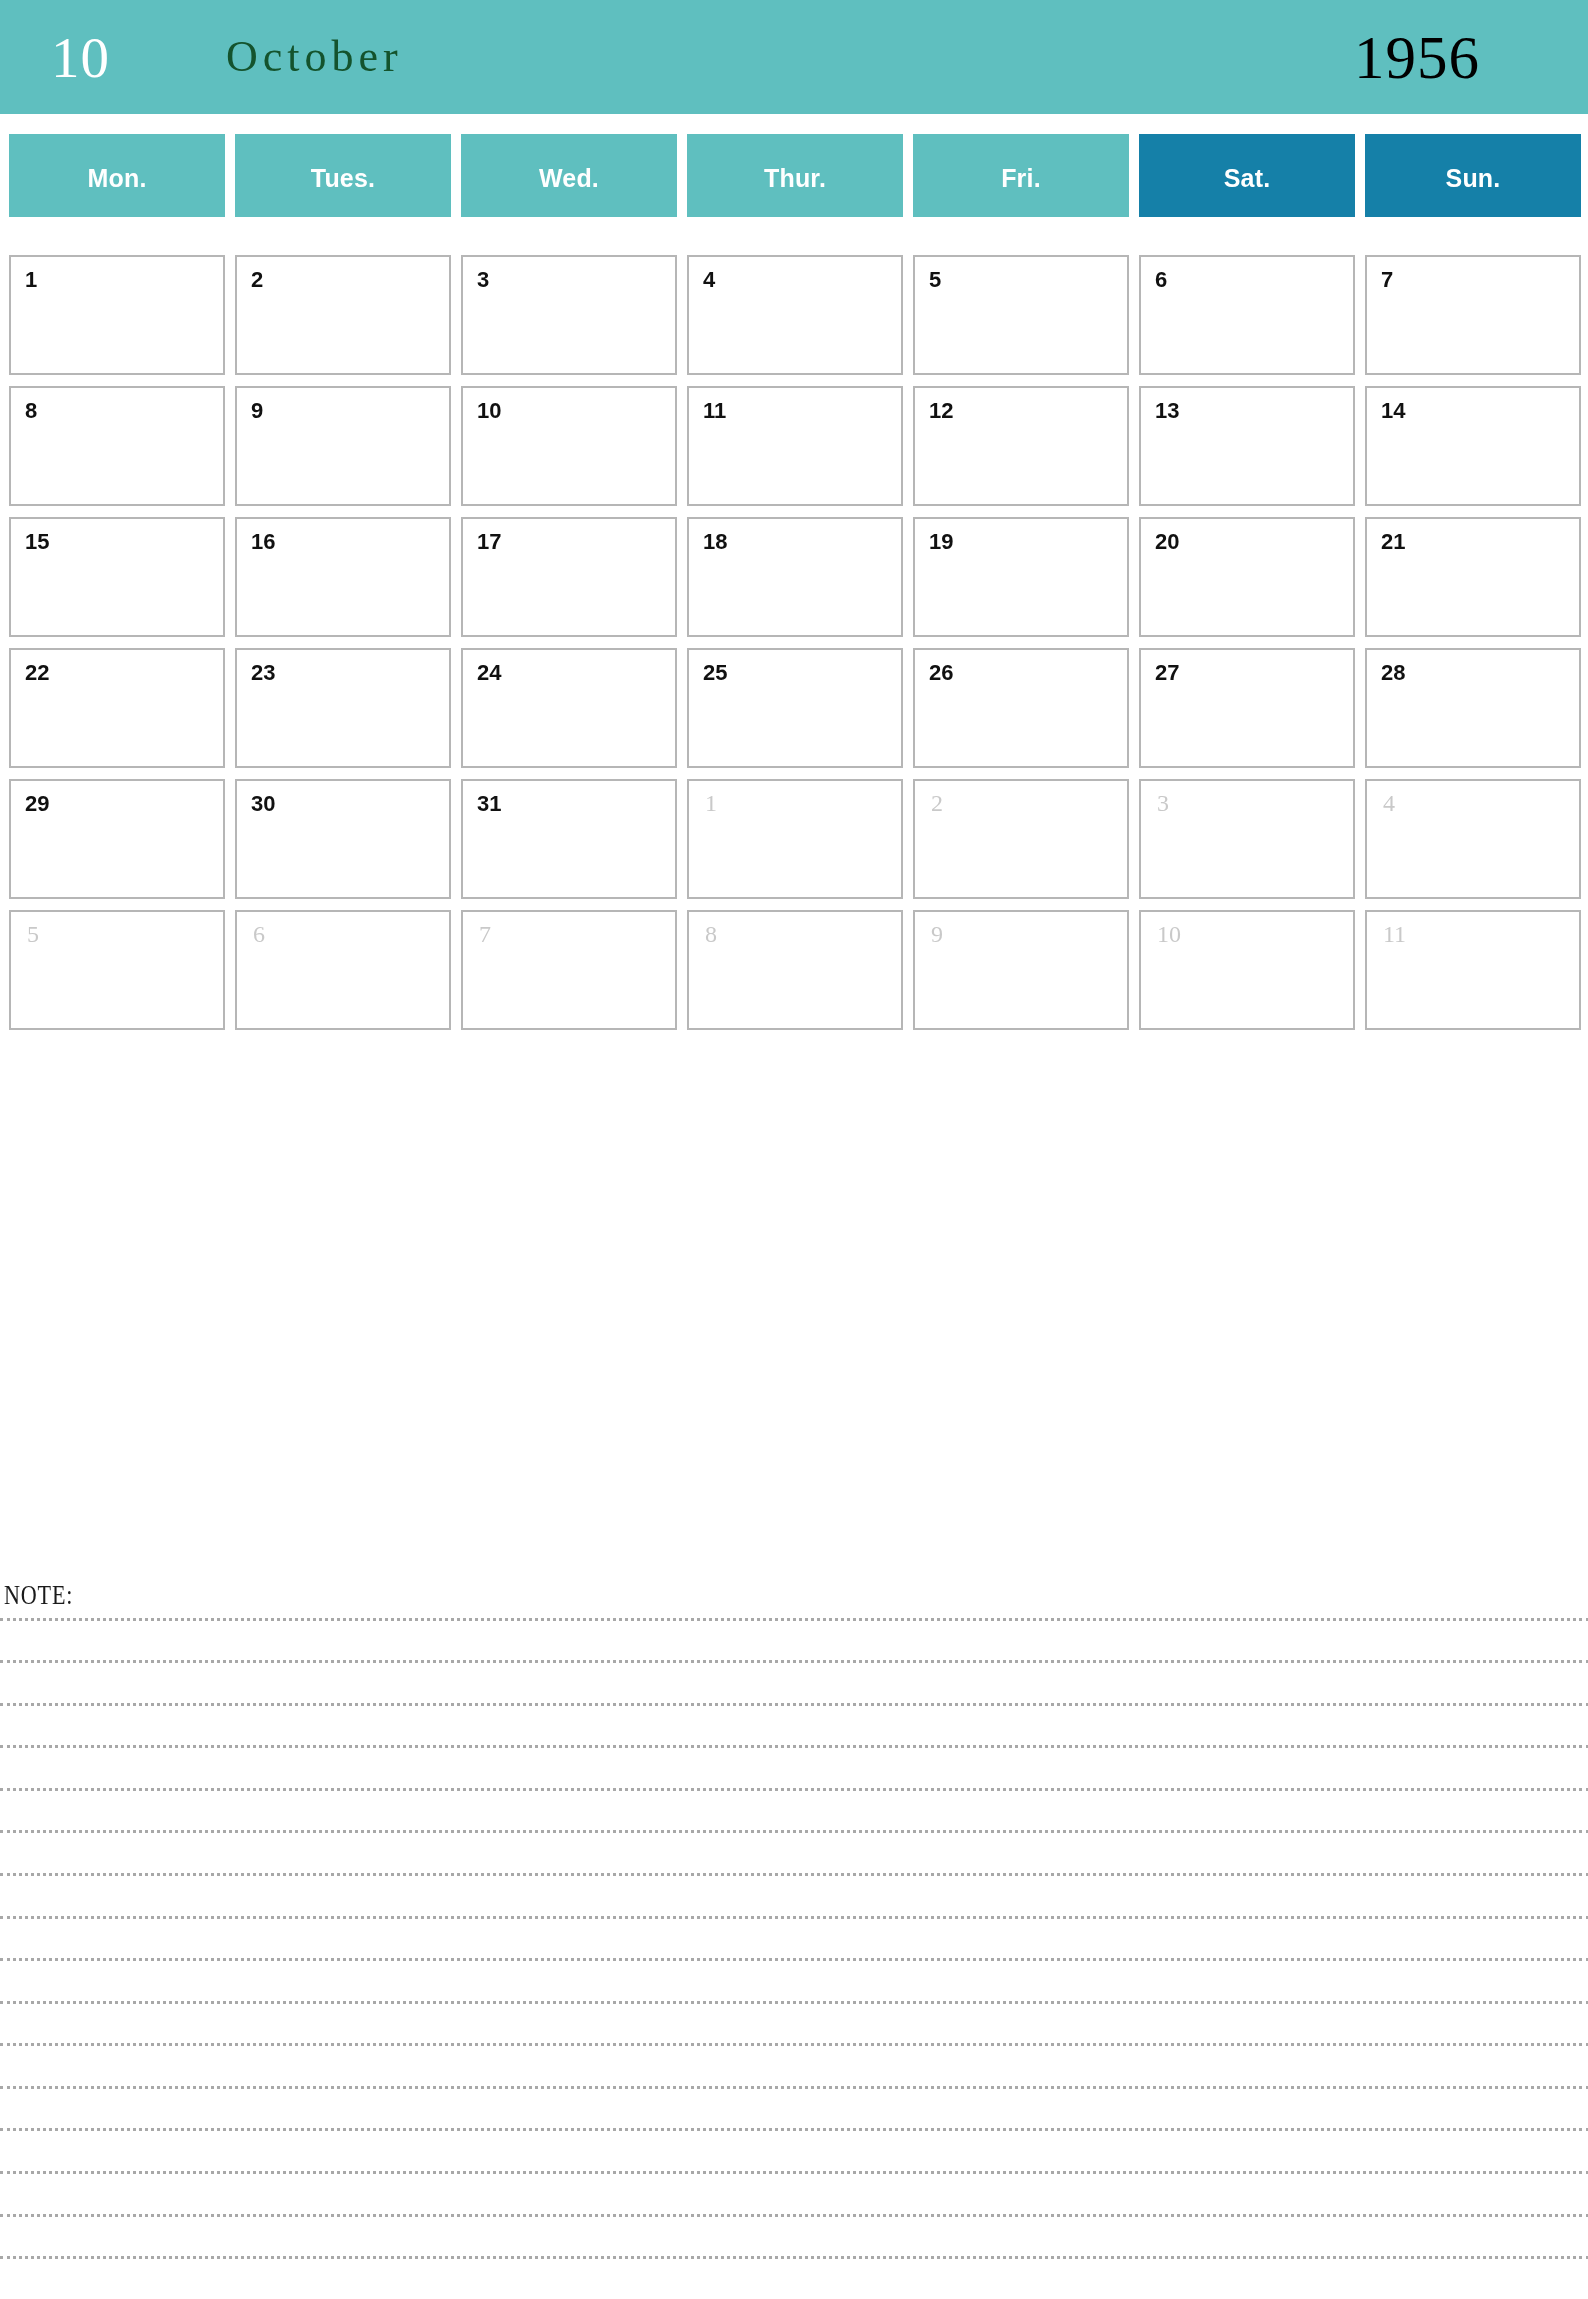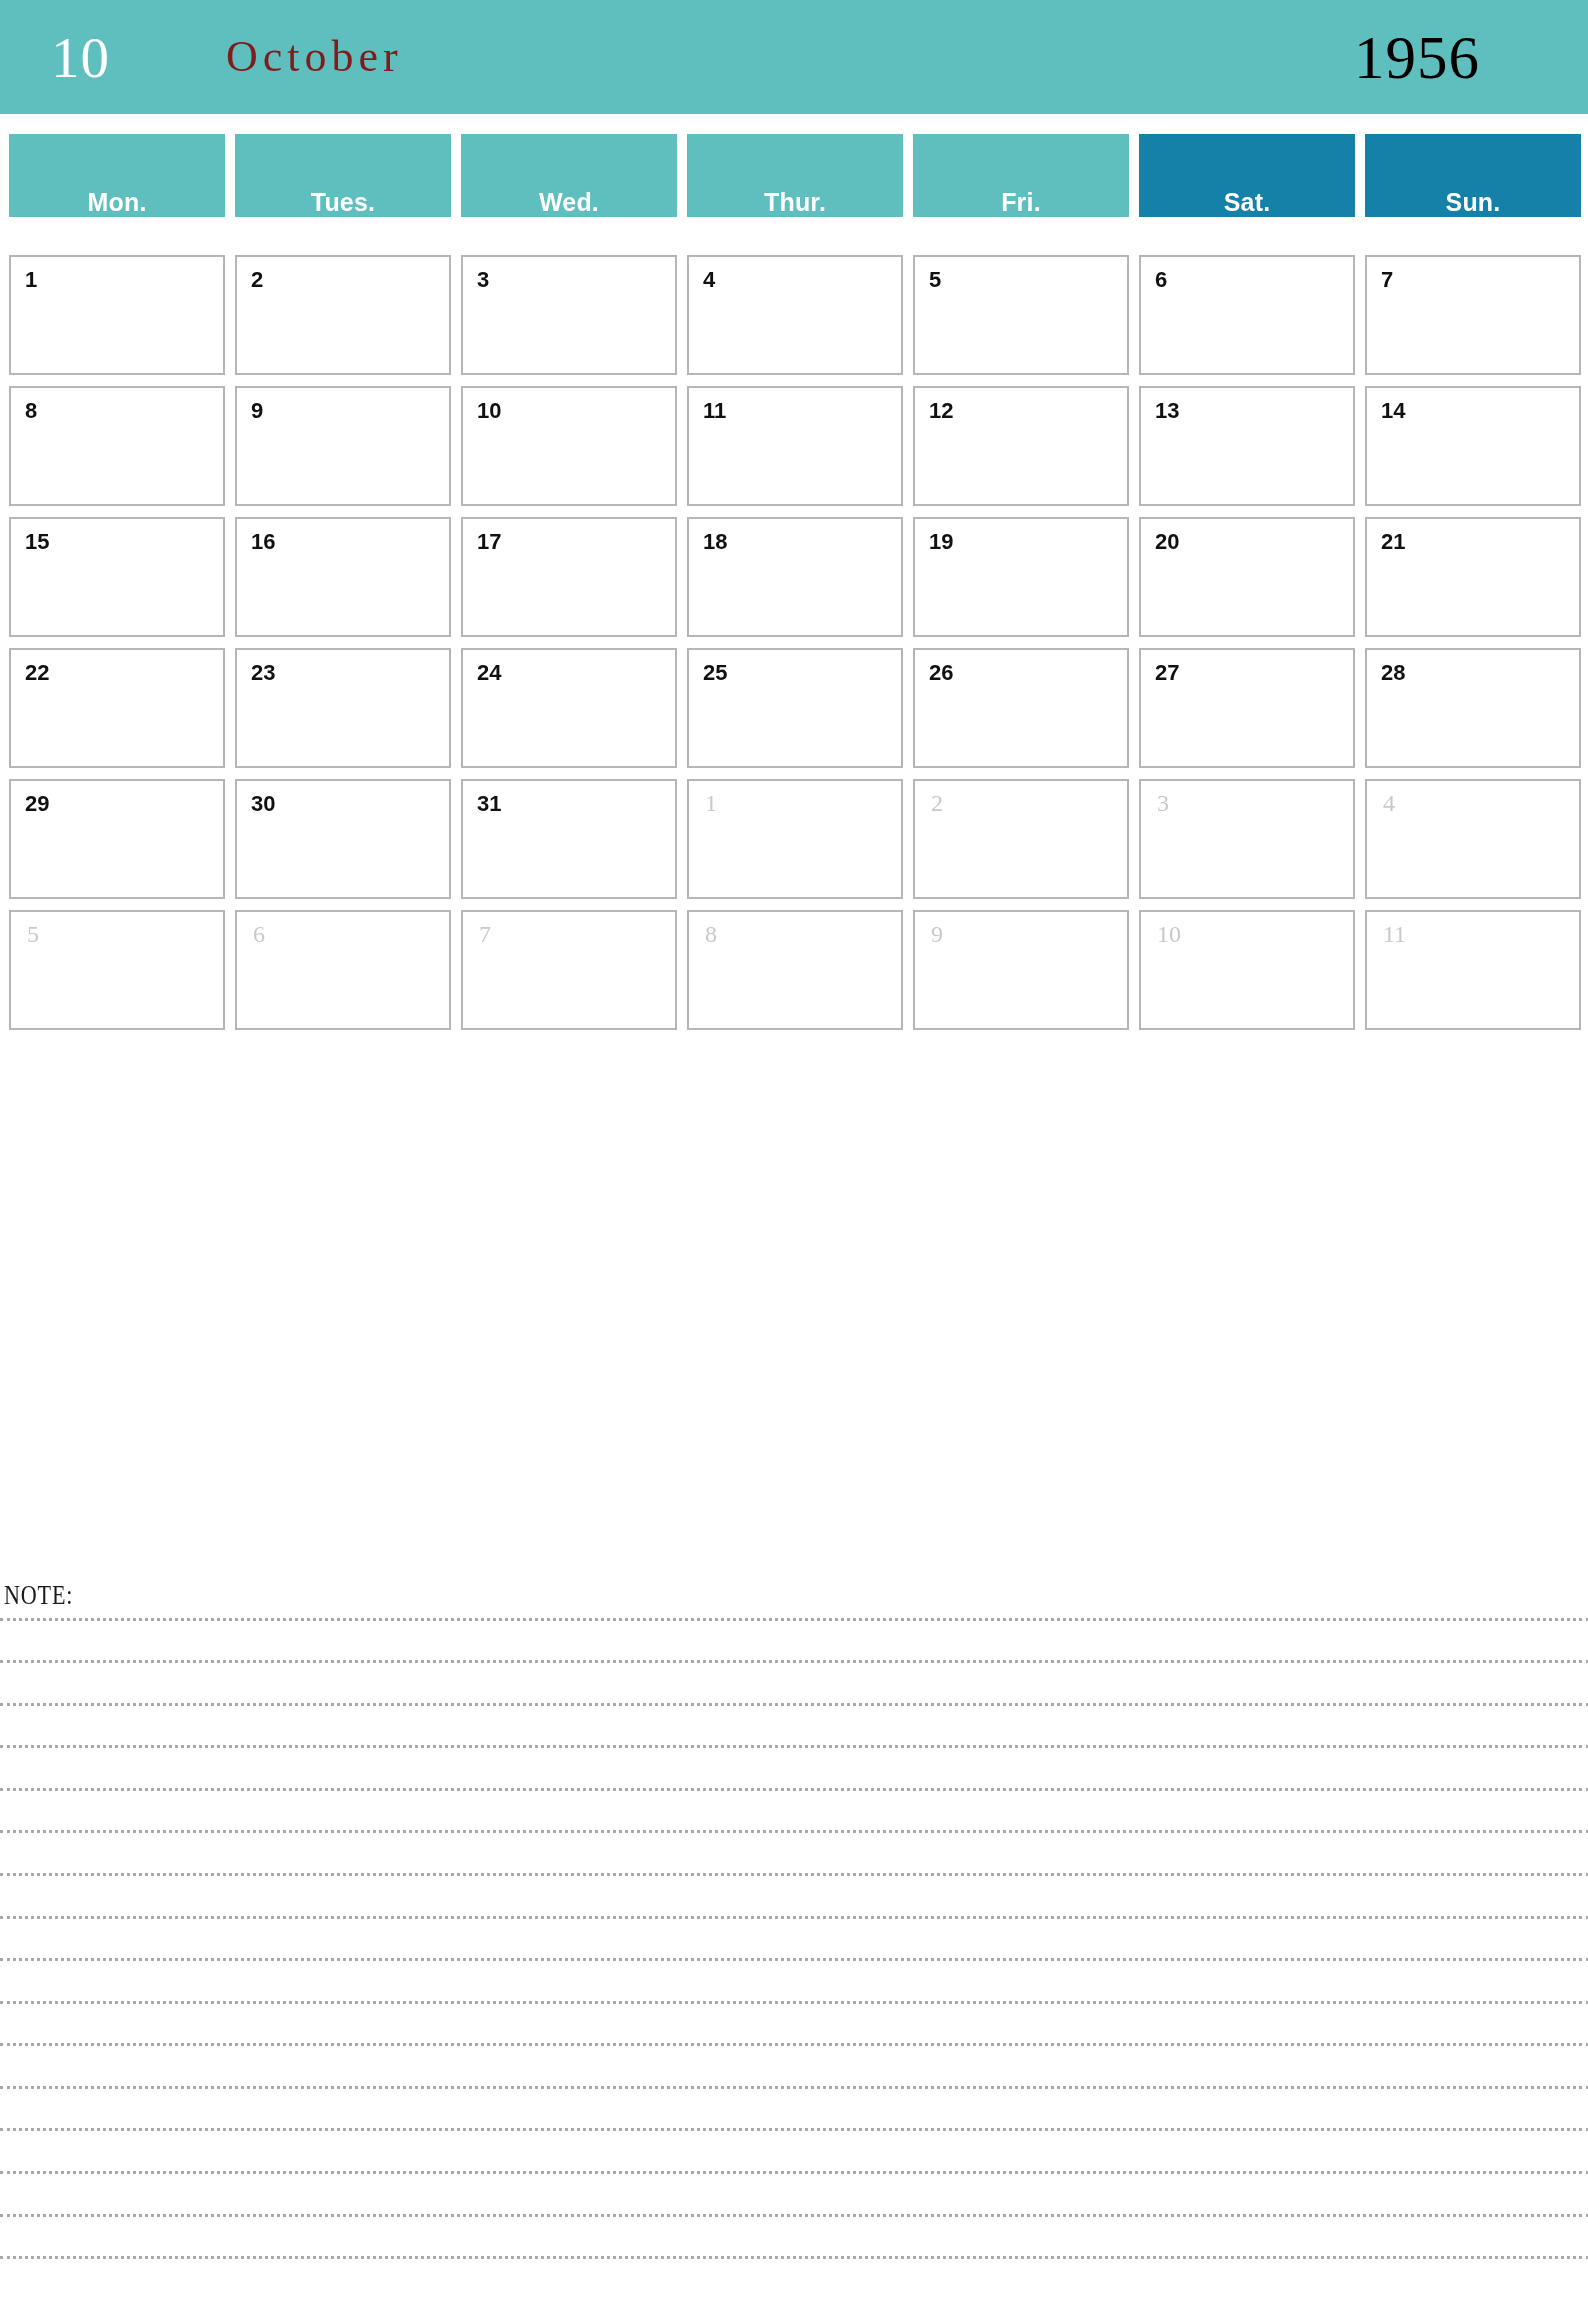--- a/index.html
+++ b/index.html
@@ -34,21 +34,21 @@
     font-family: "Liberation Serif", serif;
     font-size: 57px;
     font-weight: 400;
     letter-spacing: 1px;
     line-height: 1;
   }
   .title-month-name {
     position: absolute;
     left: 226px; top: 50%;
     transform: translateY(-50%);
-    color: #7f1d1d;
+    color: #14532d;
     font-family: "Liberation Serif", serif;
     font-size: 44px;
     font-weight: 400;
     letter-spacing: 5px;
     line-height: 1;
   }
   .title-year {
     position: absolute;
     right: 109px; top: 50%;
     transform: translateY(-50%);
@@ -66,21 +66,21 @@
     left: 9px; top: 134px;
     width: 1572px;
     height: 109px;
     display: flex;
     gap: 10px;
   }
   .weekcell {
     flex: 1 1 0;
     height: 83px;
     display: flex;
-    align-items: flex-end;
+    align-items: flex-start;
     justify-content: center;
     padding-top: 30px;
     background: #5fbfbf;
     color: #ffffff;
     font-family: "Liberation Sans", sans-serif;
     font-size: 25px;
     font-weight: 700;
     letter-spacing: 0.2px;
   }
   .weekcell.weekend { background: #1580a8; }

